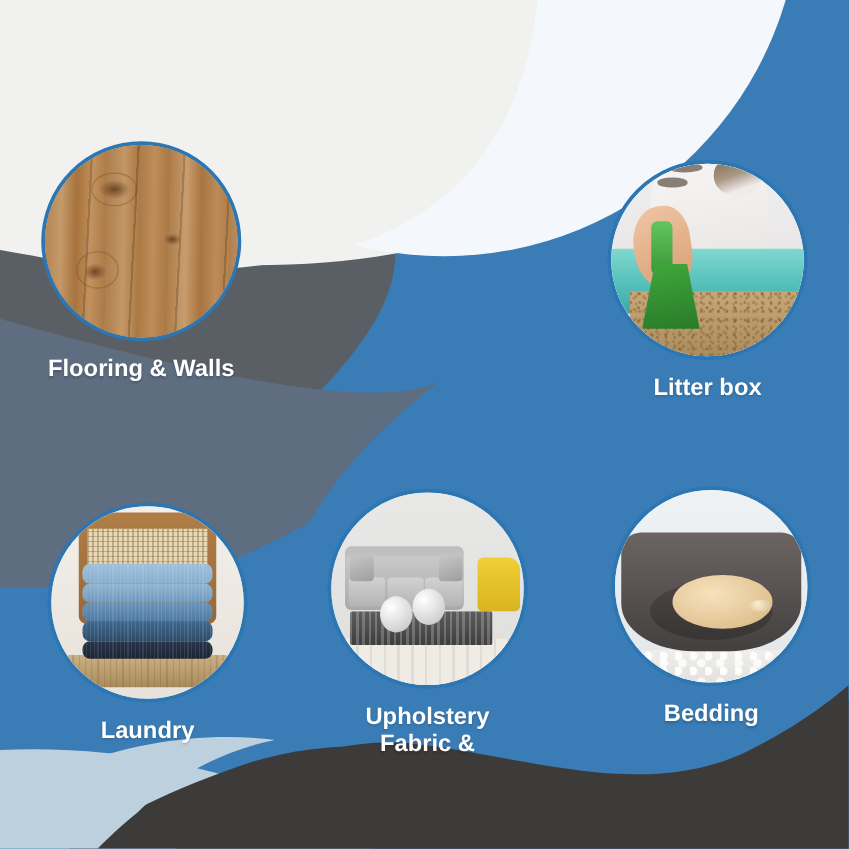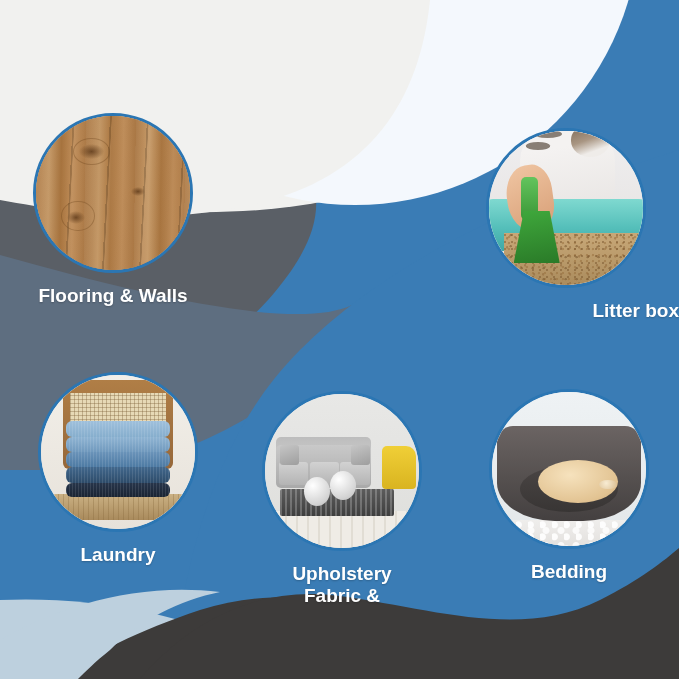--- a/index.html
+++ b/index.html
@@ -325,39 +325,39 @@
           <div class="wood-knot" style="left:62%;top:46%;width:9%;height:6%;"></div>
           <div class="wood-knot" style="left:20%;top:62%;width:12%;height:8%;"></div>
           <div class="wood-grain" style="left:24%;top:14%;width:24%;height:18%;"></div>
           <div class="wood-grain" style="left:16%;top:55%;width:22%;height:20%;"></div>
         </div>
       </div>
       <div class="item-label">Flooring &amp; Walls</div>
     </div>
 
 
-    <div class="item" style="left:453px; top:128px;text-align:right;">
+    <div class="item" style="left:453px; top:128px;">
       <div class="item-circle">
         <div class="pic litter-bg">
           <div class="litter-cat">
             <div class="cat-head"></div>
             <div class="cat-stripe" style="left:6%;top:22%;width:26%;height:9%;"></div>
             <div class="cat-stripe" style="left:14%;top:6%;width:30%;height:10%;"></div>
           </div>
           <div class="litter-tray"></div>
           <div class="litter-sand"></div>
           <div class="litter-hand"></div>
           <div class="litter-scoop-handle"></div>
           <div class="litter-scoop"></div>
         </div>
       </div>
       <div class="item-label">Litter box</div>
     </div>
 
-    <div class="item" style="left:5px; top:372px;">
+    <div class="item" style="left:5px; top:402px;">
       <div class="item-circle">
         <div class="pic laundry-bg">
           <div class="chair-back"></div>
           <div class="chair-cane"></div>
           <div class="chair-seat"></div>
           <div class="jean" style="top:30%;width:68%;height:10%;background:linear-gradient(180deg,#9fc0dc,#86aecd);"></div>
           <div class="jean" style="top:40%;width:68%;height:10%;background:linear-gradient(180deg,#8fb4d3,#7099bd);"></div>
           <div class="jean" style="top:50%;width:68%;height:10%;background:linear-gradient(180deg,#6a93b9,#4d7aa3);"></div>
           <div class="jean" style="top:60%;width:68%;height:10%;background:linear-gradient(180deg,#41678c,#2d4b69);"></div>
           <div class="jean" style="top:70%;width:68%;height:9%;background:linear-gradient(180deg,#27354a,#1a2433);"></div>

